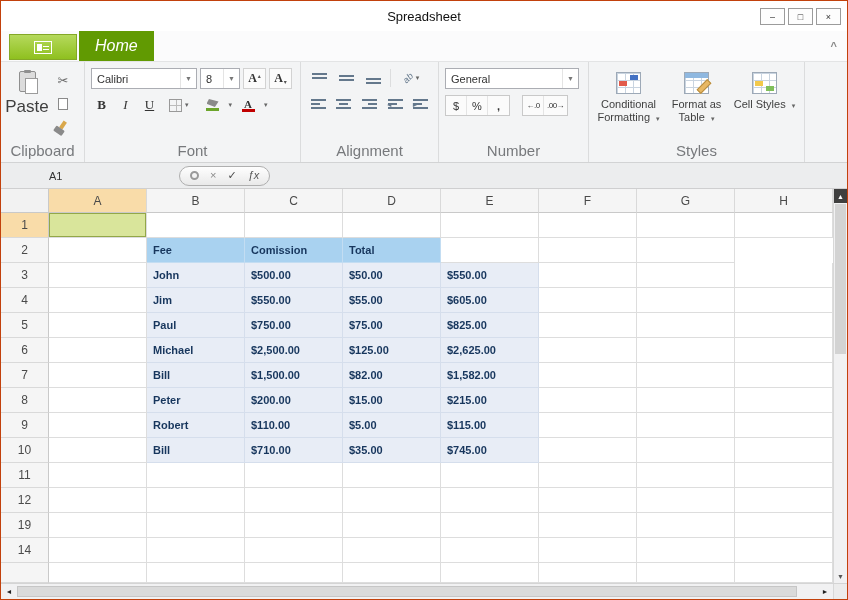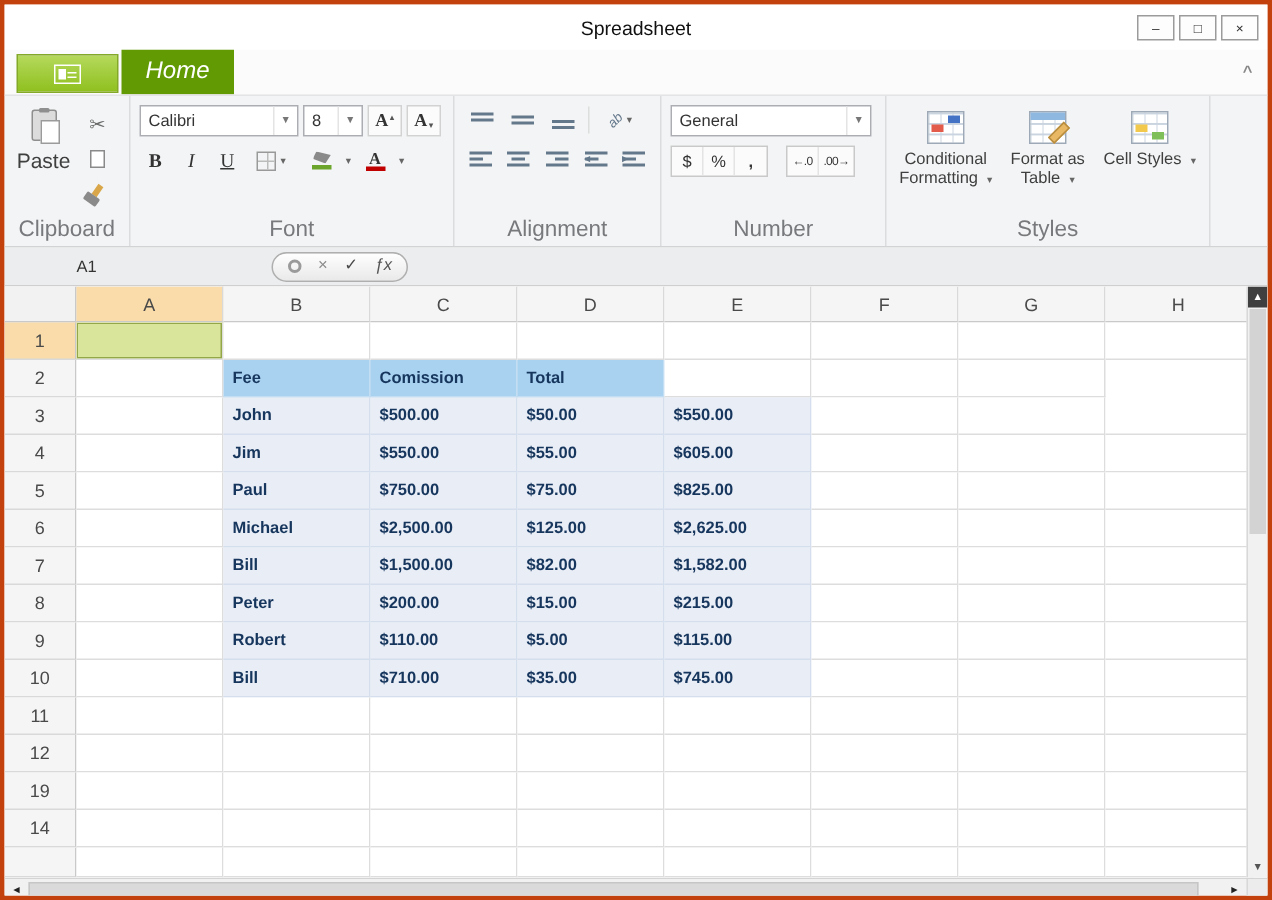--- a/index.html
+++ b/index.html
@@ -1,17 +1,17 @@
 <!DOCTYPE html>
 <html><head>
 <meta charset="utf-8">
 <style>
   * { box-sizing: border-box; margin: 0; padding: 0; }
   body { font-family: "Liberation Sans", sans-serif; background:#ddd; }
-  .window { width:848px; height:600px; border:3px solid #c2410c; background:#fff; display:flex; flex-direction:column; overflow:hidden; }
+  .window { width:848px; height:600px; border:1px solid #c2410c; background:#fff; display:flex; flex-direction:column; overflow:hidden; }
 
   
   .titlebar { height:30px; position:relative; display:flex; align-items:center; justify-content:center; background:#fff; flex:0 0 auto; }
   .title { font-size:13px; color:#111; }
   .winbtns { position:absolute; right:6px; top:7px; display:flex; gap:3px; }
   .wbtn { width:25px; height:17px; border:1px solid #9b9b9b; background:#fdfdfd; display:flex; align-items:center; justify-content:center; font-size:9px; color:#333; cursor:default; }
 
   
   .tabrow { height:30px; background:#FBFBFC; display:flex; align-items:stretch; flex:0 0 auto; }
   .appbtn { width:68px; height:26px; margin:3px 0 0 8px; background:linear-gradient(#b5d95c,#8fc01f); border:1px solid #84a827; display:flex; align-items:center; justify-content:center; }
@@ -25,21 +25,21 @@
   
   .ribbon { height:102px; background:#F3F4F5; border-top:1px solid #E3E4E5; border-bottom:1px solid #D2D3D4; display:flex; flex:0 0 auto; }
   .rgroup { border-right:1px solid #DBDCDD; position:relative; padding:6px 6px 18px 6px; }
   .g-label { position:absolute; bottom:3px; left:0; right:0; text-align:center; font-size:15px; color:#77797c; }
 
   .clipwrap { display:flex; gap:4px; }
   .bigbtn { width:40px; display:flex; flex-direction:column; align-items:center; padding-top:3px; }
   .icon-paste { width:17px; height:21px; border:1px solid #8f8f8f; background:#dcdcdc; border-radius:2px; position:relative; margin-bottom:5px; }
   .icon-paste::before { content:""; position:absolute; top:-2px; left:4px; width:7px; height:3px; background:#8f8f8f; border-radius:1px; }
   .icon-paste::after { content:""; position:absolute; right:-3px; bottom:-3px; width:11px; height:14px; background:#fff; border:1px solid #9b9b9b; }
-  .blabel { font-size:14px; color:#3f3f3f; }
+  .blabel { font-size:17px; color:#3f3f3f; }
   .minicol { display:flex; flex-direction:column; gap:2px; padding-top:2px; }
   .mini { width:24px; height:21px; display:flex; align-items:center; justify-content:center; }
   .cuticon { font-size:13px; color:#6b6b6b; }
   .icon-copy { width:10px; height:12px; border:1px solid #8a8a8a; background:#fff; position:relative; }
   .icon-copy::before { content:""; position:absolute; left:2px; top:-4px; width:10px; height:12px; border:1px solid #8a8a8a; background:#fff; z-index:-1; }
   .icon-brush { width:4px; height:8px; background:#D9A74A; position:relative; transform:rotate(35deg); margin-top:-4px; }
   .icon-brush::after { content:""; position:absolute; top:8px; left:-3px; width:10px; height:6px; background:#8a8a8a; border-radius:1px; }
 
   .frow { display:flex; align-items:center; gap:3px; margin-bottom:6px; }
   .combo { height:21px; border:1px solid #ABADB3; background:#fff; display:flex; align-items:center; font-size:11px; color:#333; padding-left:5px; }

